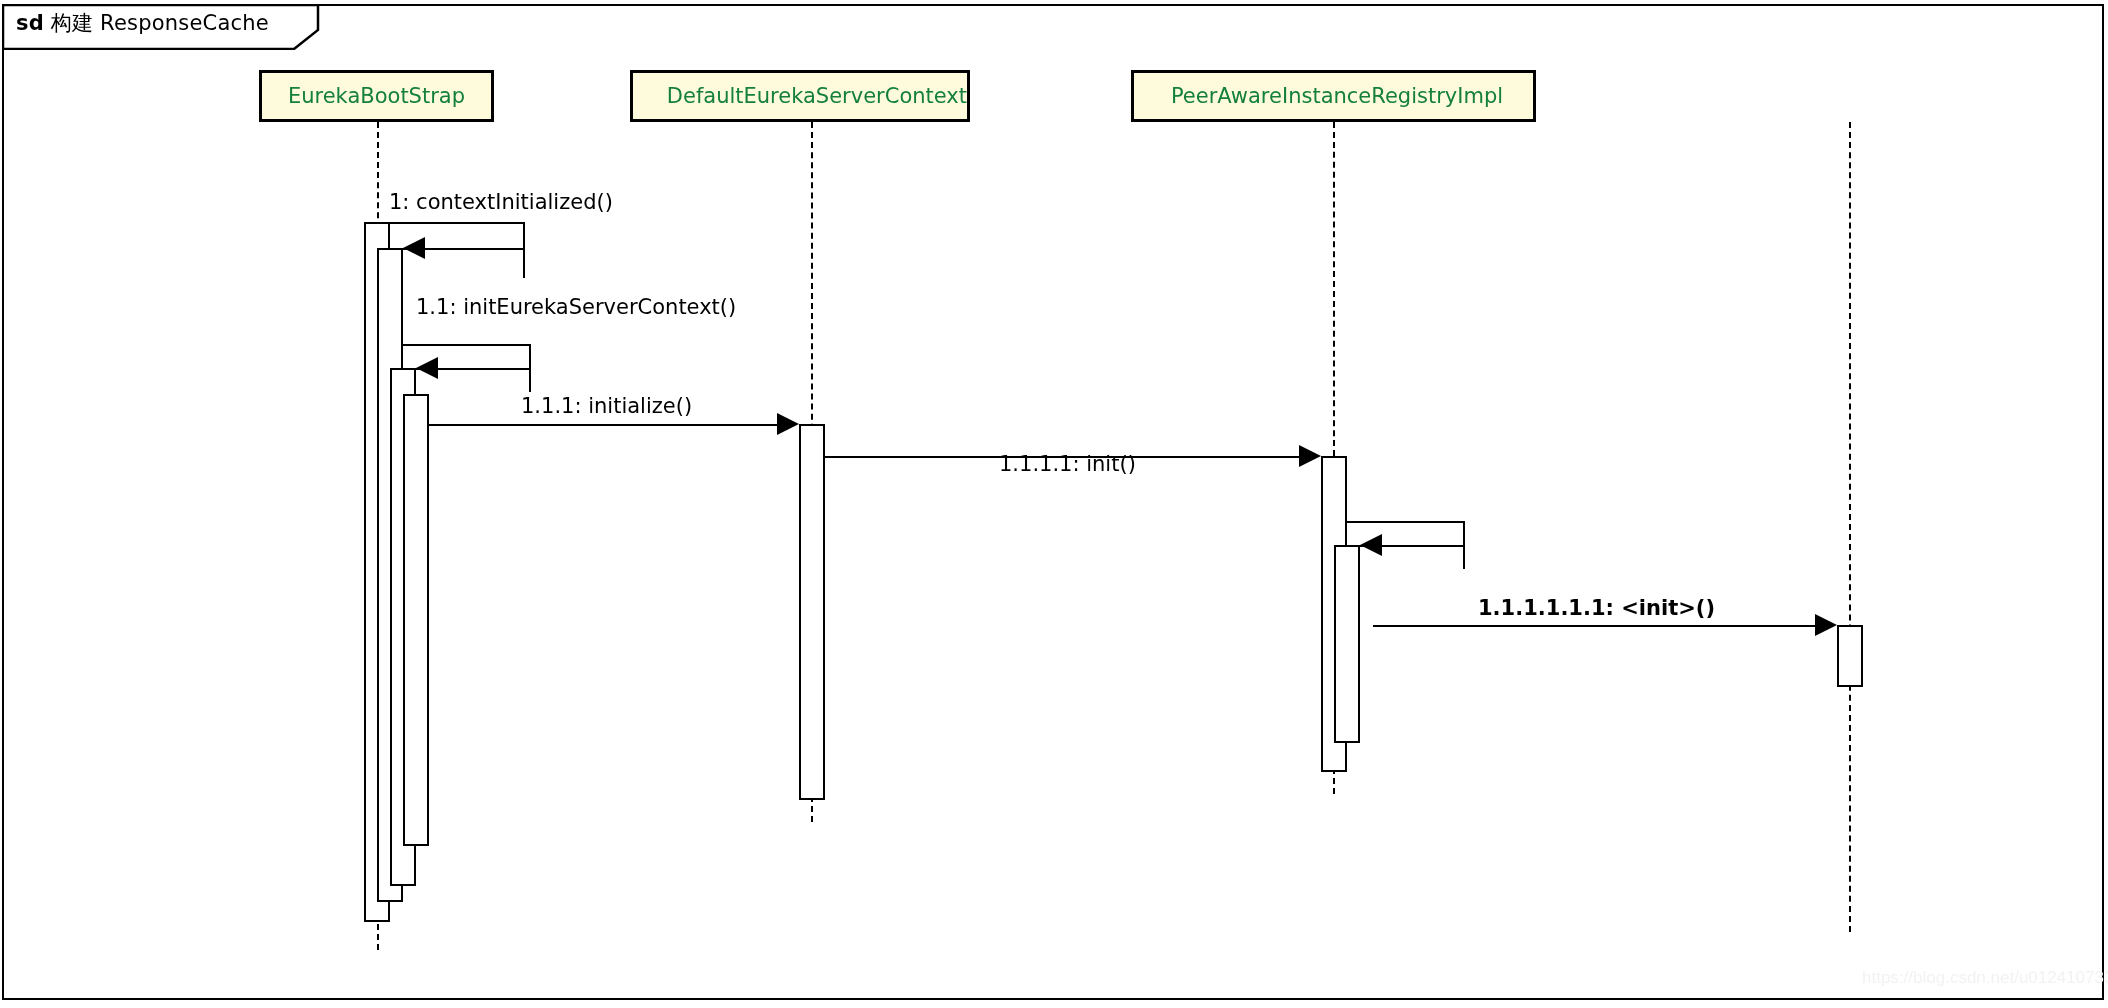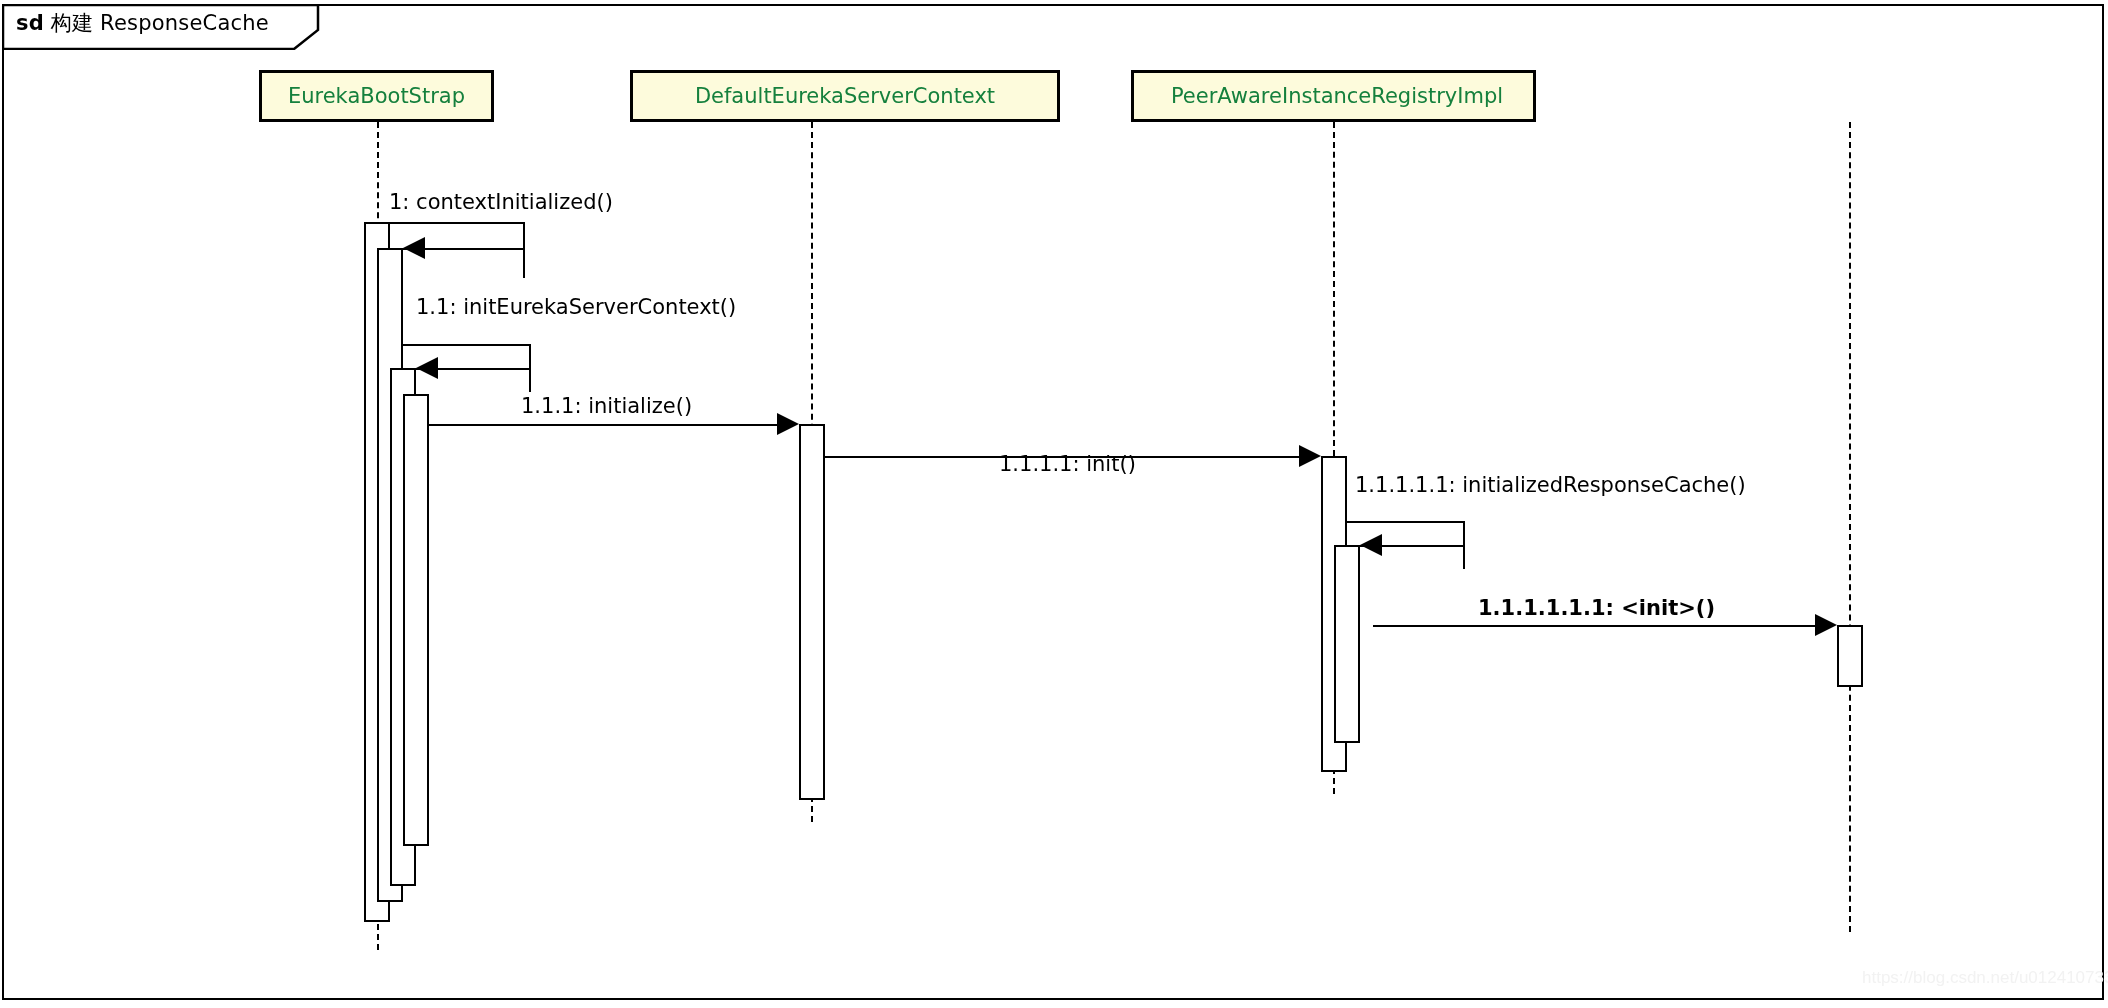--- a/index.html
+++ b/index.html
@@ -122,21 +122,21 @@
     </svg>
   </div>
   <div class="sd-text">
     <b>sd</b>
     <span>构建 ResponseCache</span>
   </div>
 
   <div class="lifebox" style="left:259px; top:70px; width:235px;">
     <span>EurekaBootStrap</span>
   </div>
-  <div class="lifebox" style="left:630px; top:70px; width:430px;">
+  <div class="lifebox" style="left:630px; top:70px; width:340px;justify-content:flex-end;">
     <span>DefaultEurekaServerContext</span>
   </div>
   <div class="lifebox" style="left:1131px; top:70px; width:405px;padding-left:7px;">
     <span>PeerAwareInstanceRegistryImpl</span>
   </div>
 
   <div class="lifeline" style="left:377px; top:122px; height:828px;"></div>
   <div class="lifeline" style="left:811px; top:122px; height:700px;"></div>
   <div class="lifeline" style="left:1333px; top:122px; height:672px;"></div>
   <div class="lifeline" style="left:1849px; top:122px; height:810px;"></div>
@@ -170,21 +170,20 @@
   <div class="msglabel" style="left:521px; top:394px;">1.1.1: initialize()</div>
 
   <div class="msgline" style="left:825px; top:456px; width:474px;"></div>
   <div class="arrowhead arrow-right" style="left:1299px; top:445px;"></div>
   <div class="msglabel" style="left:999px; top:427px;margin-top:25px;">1.1.1.1: init()</div>
 
   <div class="msgline" style="left:1347px; top:521px; width:118px;"></div>
   <div class="msgvert" style="left:1463px; top:521px; height:48px;"></div>
   <div class="msgline" style="left:1360px; top:545px; width:105px;"></div>
   <div class="arrowhead arrow-left" style="left:1360px; top:534px;"></div>
-  <div class="msglabel" style="left:1355px; top:473px;">1.1.1.1.1: initializedResponseCache()</div>
 
   <div class="msgline" style="left:1373px; top:625px; width:442px;"></div>
   <div class="arrowhead arrow-right" style="left:1815px; top:614px;"></div>
   <div class="msglabel" style="left:1478px; top:596px;font-weight:bold;">1.1.1.1.1.1: &lt;init&gt;()</div>
 
   <div class="watermark" style="left:1862px; top:968px;">https://blog.csdn.net/u012410733</div>
 
 </div>
 
 </body></html>

